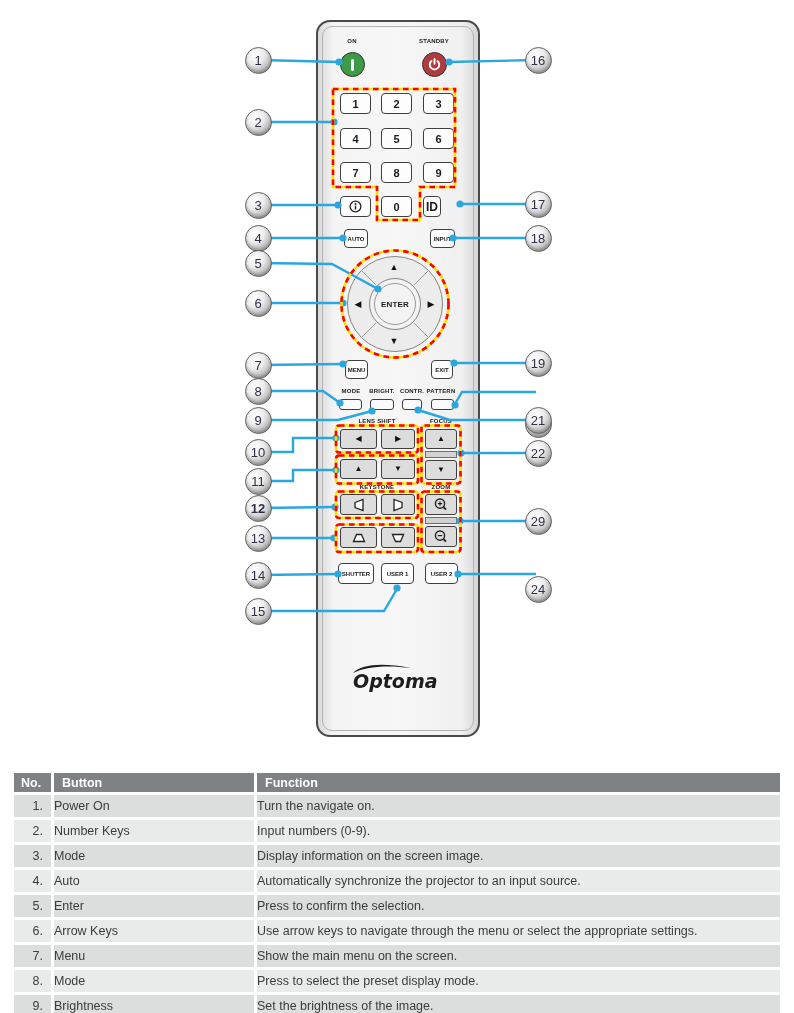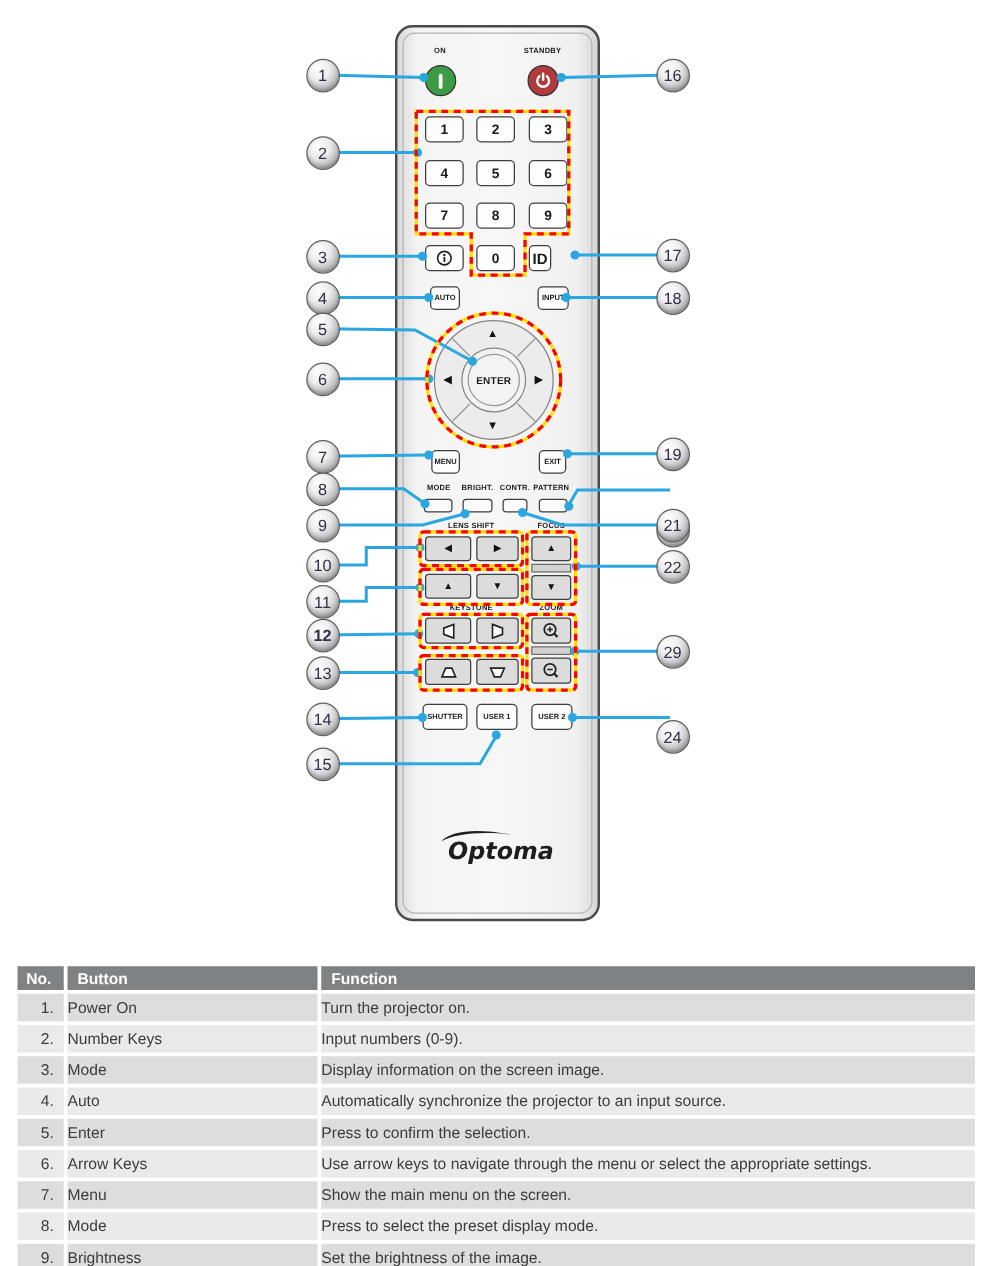--- a/index.html
+++ b/index.html
@@ -37,21 +37,21 @@
   .pad-arrow{position:absolute;font-size:9px;color:#111;line-height:1;transform:translate(-50%,-50%);}
   
   .callout{position:absolute;width:27px;height:27px;border-radius:50%;
     background:radial-gradient(circle at 35% 28%,#ffffff 0%,#ececec 38%,#bcbcbc 68%,#8d8d8d 100%);
     border:1px solid #5e5e5e;box-shadow:inset 0 -2px 3px rgba(0,0,0,.22);
     display:flex;align-items:center;justify-content:center;
     font-size:13px;color:#30304a;z-index:5;box-sizing:border-box;}
   .overlay{position:absolute;left:0;top:0;z-index:4;pointer-events:none;}
   
   .logo{position:absolute;left:350px;top:662px;width:96px;height:32px;}
-  .logo-text{position:absolute;left:3px;top:8px;width:90px;text-align:right;
+  .logo-text{position:absolute;left:3px;top:8px;width:90px;text-align:left;
     font-family:"DejaVu Sans",sans-serif;font-style:italic;font-weight:bold;
     font-size:19px;color:#1e1e1e;letter-spacing:0;}
   
   .func-table{position:absolute;left:11px;top:770px;width:772px;
     border-spacing:3px;border-collapse:separate;font-size:12.5px;color:#3c3c3c;table-layout:fixed;}
   .func-table th{background:#7f8284;color:#fff;font-weight:bold;text-align:left;
     height:17px;padding:1px 0 1px 8px;}
   .func-table td{height:20px;padding:1px 0 1px 0;vertical-align:middle;}
   .func-table tr.odd  td{background:#dcdddd;}
   .func-table tr.even td{background:#e9eaea;}
@@ -310,21 +310,21 @@
       <tr>
         <th class="no-col">No.</th>
         <th class="btn-col">Button</th>
         <th>Function</th>
       </tr>
     </thead>
     <tbody>
       <tr class="odd">
         <td class="no-col">1.</td>
         <td class="btn-col">Power On</td>
-        <td>Turn the projector on.</td>
+        <td>Turn the navigate on.</td>
       </tr>
       <tr class="even">
         <td class="no-col">2.</td>
         <td class="btn-col">Number Keys</td>
         <td>Input numbers (0-9).</td>
       </tr>
       <tr class="odd">
         <td class="no-col">3.</td>
         <td class="btn-col">Mode</td>
         <td>Display information on the screen image.</td>

